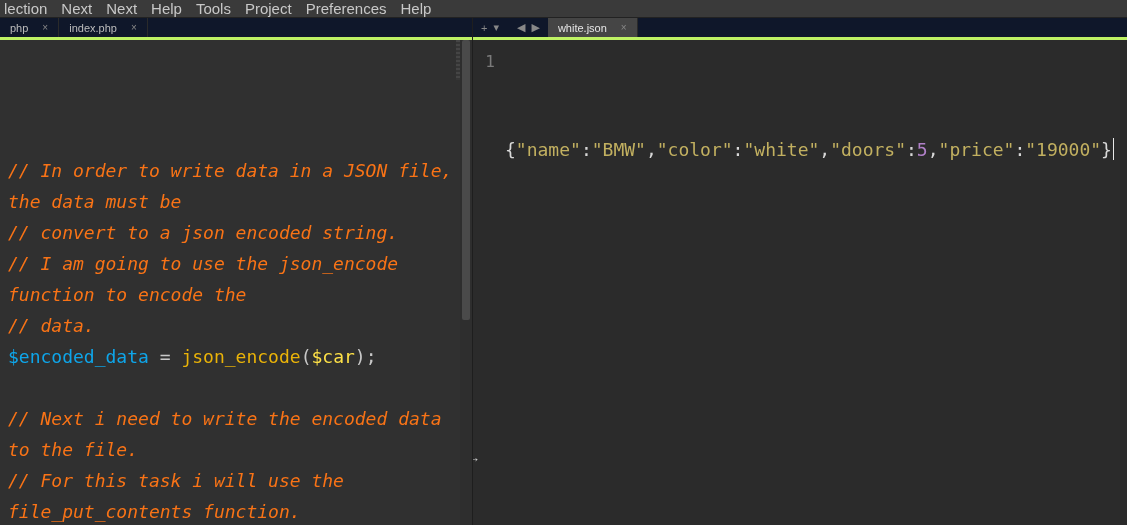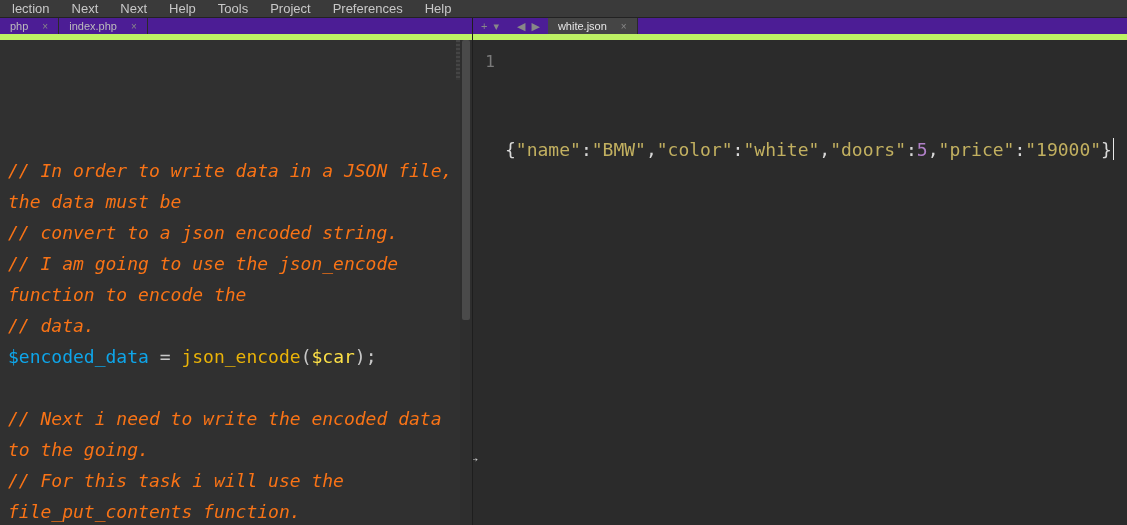--- a/index.html
+++ b/index.html
@@ -14,39 +14,39 @@
   }
   .menubar {
     height: 18px;
     background: #3a3a3a;
     display: flex;
     align-items: center;
     padding: 0 4px;
     gap: 14px;
     border-bottom: 1px solid #222;
   }
-  .menubar .item { color: #c8c8c8; cursor: default; font-size: 13px; margin-left: 8px; }
+  .menubar .item { color: #c8c8c8; cursor: default; font-size: 15px; }
 
   .columns {
     display: flex;
     height: calc(100% - 18px);
   }
   .pane {
     position: relative;
     overflow: hidden;
   }
   .pane.left  { width: 472px; background:#303030; }
   .pane.right { flex: 1; background:#2b2b2b; border-left:1px solid #1e1e1e; }
 
   .tabbar {
     height: 22px;
-    background: #4c1d95;
+    background: #0f172a;
     display: flex;
     align-items: stretch;
-    border-bottom: 6px solid #bef264;
+    border-bottom: 3px solid #bef264;
   }
   .tab {
     display: flex;
     align-items: center;
     padding: 0 10px;
     font-size: 11px;
     color: #bcbcbc;
     border-right: 1px solid #2a2a2a;
     gap: 14px;
     cursor: default;
@@ -147,21 +147,21 @@
     </div>
 
     <div class="editor left-editor">
       <div class="content">
 <span class="cm">// In order to write data in a JSON file, the data must be</span>
 <span class="cm">// convert to a json encoded string.</span>
 <span class="cm">// I am going to use the json_encode function to encode the</span>
 <span class="cm">// data.</span>
 <span class="var">$encoded_data</span><span class="pun"> = </span><span class="fn">json_encode</span><span class="pun">(</span><span class="par">$car</span><span class="pun">);</span>
 
-<span class="cm">// Next i need to write the encoded data to the going.</span>
+<span class="cm">// Next i need to write the encoded data to the file.</span>
 <span class="cm">// For this task i will use the file_put_contents function.</span>
 
       </div>
     </div>
 
     <div class="minimap"></div>
     <div class="scrollbar-v" style="right:0;">
       <div class="thumb"></div>
     </div>
   </div>

